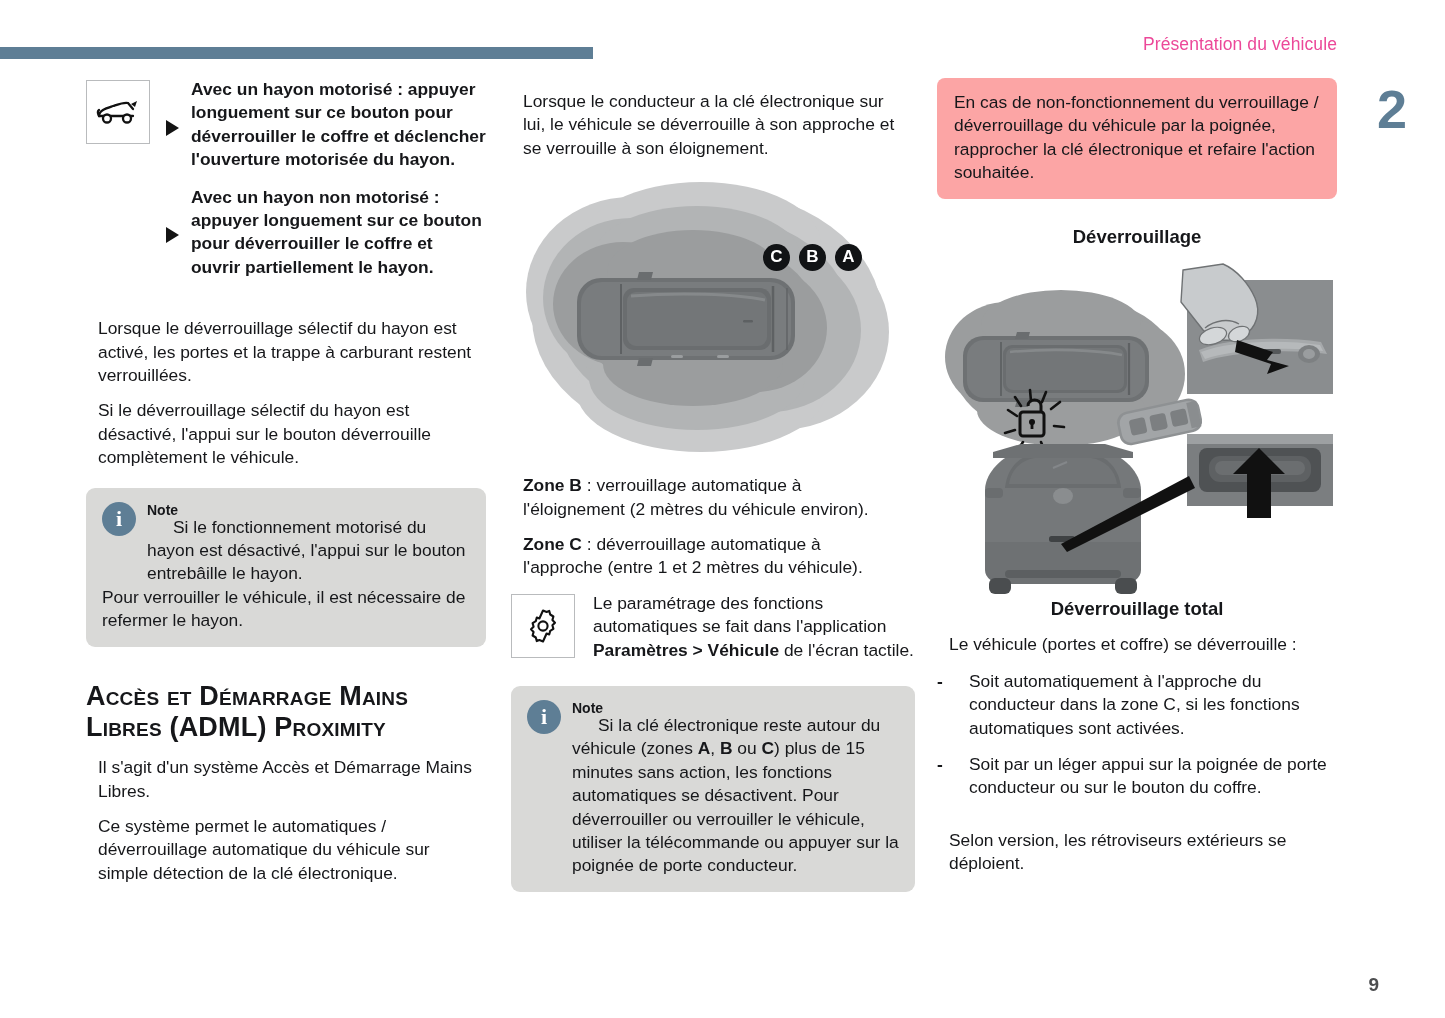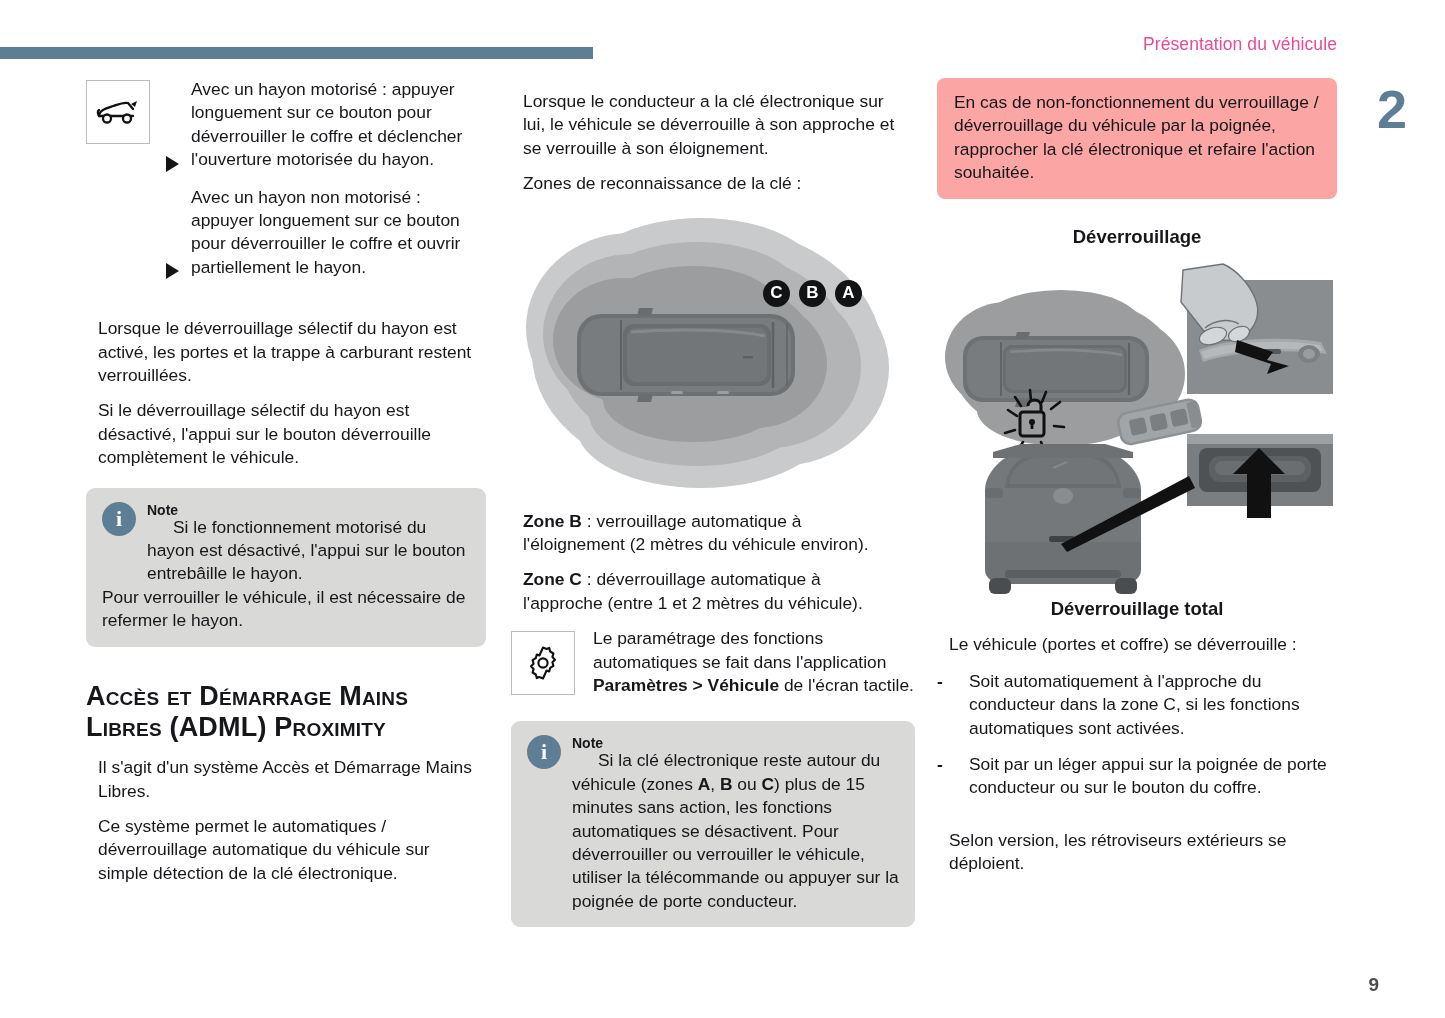--- a/index.html
+++ b/index.html
@@ -85,22 +85,23 @@
     display: flex;
     align-items: center;
     justify-content: center;
     margin-top: 2px;
   }
   .icon-box svg { display: block; }
 
   .bullet-list { margin-left: 16px; flex: 1; }
   .bullet-item {
     display: flex;
-    align-items: flex-end;
+    align-items: center;
     margin-bottom: 14px;
+    font-weight: bold;
   }
   .bullet-item:last-child { margin-bottom: 0; }
   .tri {
     flex: 0 0 auto;
     width: 0;
     height: 0;
     border-top: 8px solid transparent;
     border-bottom: 8px solid transparent;
     border-left: 13px solid #141414;
     margin-top: 6px;
@@ -202,21 +203,21 @@
     font-weight: bold;
     display: flex;
     align-items: center;
     justify-content: center;
     font-family: "Liberation Sans", sans-serif;
   }
 
   
   .settings-row {
     display: flex;
-    align-items: center;
+    align-items: flex-start;
   }
   .settings-text { margin-left: 18px; flex: 1; }
 
   
   .unlock-figure {
     position: relative;
     width: 400px;
     height: 335px;
     margin-top: 12px;
   }
@@ -276,21 +277,20 @@
     <div>Pour verrouiller le véhicule, il est nécessaire de refermer le hayon.</div>
   </div>
 
   <div class="section-heading">Accès et Démarrage Mains Libres (ADML) Proximity</div>
   <p>Il s'agit d'un système Accès et Démarrage Mains Libres.</p>
   <p>Ce système permet le automatiques / déverrouillage automatique du véhicule sur simple détection de la clé électronique.</p>
 </div>
 
 <div class="col col-mid">
   <p>Lorsque le conducteur a la clé électronique sur lui, le véhicule se déverrouille à son approche et se verrouille à son éloignement.</p>
-  <p>Zones de reconnaissance de la clé :</p>
 
   <div class="zone-figure">
     <svg width="404" height="290" viewBox="0 0 404 290" aria-hidden="true">
 
       <g fill="#c9cacb">
         <ellipse cx="196" cy="145" rx="175" ry="128"></ellipse>
         <ellipse cx="120" cy="120" rx="105" ry="95"></ellipse>
         <ellipse cx="268" cy="160" rx="110" ry="98"></ellipse>
         <ellipse cx="190" cy="72" rx="120" ry="62"></ellipse>
         <ellipse cx="190" cy="218" rx="125" ry="62"></ellipse>

